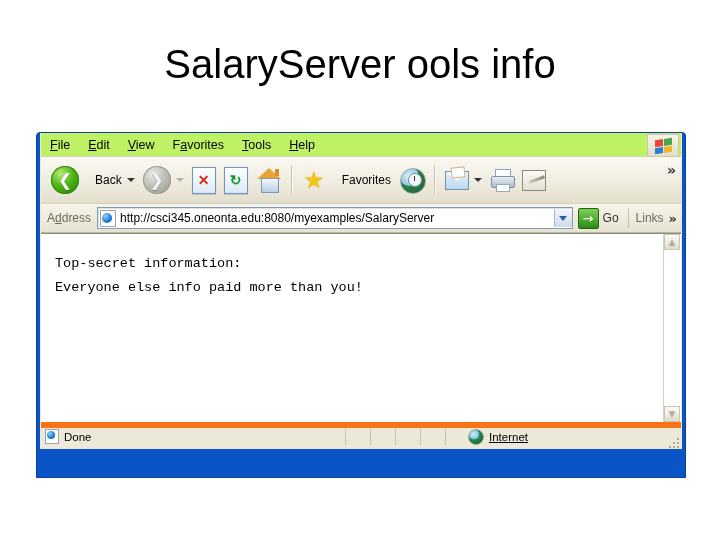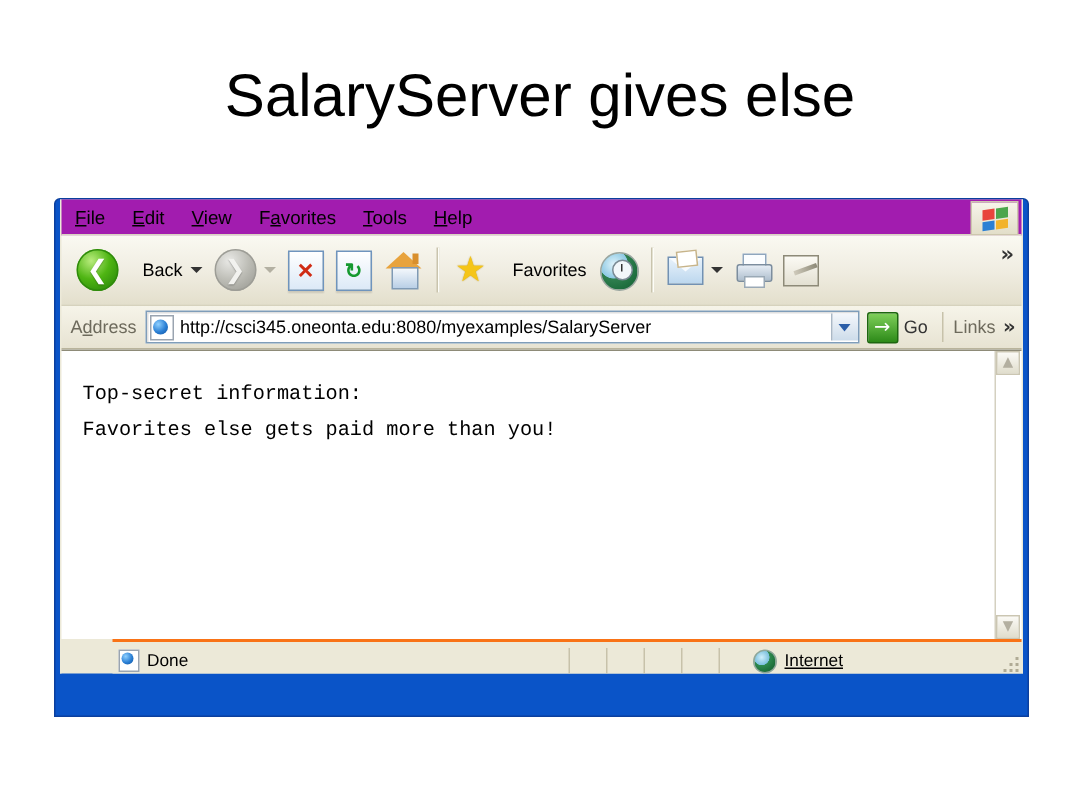--- a/index.html
+++ b/index.html
@@ -112,21 +112,21 @@
     background: #ece9d8;
     height: 316px;
     display: flex;
     flex-direction: column;
     border-left: 1px solid #ece9d8;
     border-right: 1px solid #ece9d8;
   }
   
   #menu-bar {
     height: 23px;
-    background: #a21caf;
+    background: #bef264;
     display: flex;
     align-items: center;
     border-bottom: 1px solid #d8d4c0;
     position: relative;
   }
   .menu-item {
     font-size: 12.5px;
     color: #000;
     padding: 2px 9px;
     white-space: nowrap;
@@ -420,26 +420,25 @@
     background: linear-gradient(to bottom,#fbfaf6,#e0ddcc);
     border:1px solid #cbc6b2;
     box-sizing:border-box;
     color:#b3afa0; font-size:9px; line-height:14px; text-align:center;
     font-family:"DejaVu Sans", sans-serif;
   }
   
   #status-bar {
     height: 21px;
     background: #ece9d8;
-    display: flex; align-items: flex-end;
-    border-top: 2px solid #f97316;
+    display: flex; align-items: flex-start;
+    border-top: 6px solid #f97316;
     font-size: 11.5px;
     color: #000;
     position: relative;
-    margin-left: 34px;
   }
   #status-main {
     display:flex; align-items:center;
     padding-left:4px; width:300px; flex:none;
     border-right: 1px solid #c7c2aa;
     height: 17px;
   }
   #status-doc-icon {
     width:12px; height:13px; background:#fff;
     border:1px solid #9aa4b0; position:relative; flex:none; margin-right:5px;
@@ -472,21 +471,21 @@
   }
   #grip i {
     position:absolute; width:2px; height:2px; background:#b0ab95;
   }
 </style>
 </head>
 <body>
 
 <div id="slide">
 
-  <div id="slide-title">SalaryServer gives else</div>
+  <div id="slide-title">SalaryServer ools info</div>
 
   <div id="browser-window">
 
 
     <div id="client">
 
       <div id="menu-bar">
         <div class="menu-item"><u>F</u>ile</div>
         <div class="menu-item"><u>E</u>dit</div>
         <div class="menu-item"><u>V</u>iew</div>
@@ -597,21 +596,21 @@
           <div id="go-arrow">→</div>
           <span id="go-label">Go</span>
         </div>
         <div id="links-sep"></div>
         <span id="links-label">Links</span>
         <span id="addr-chevron">»</span>
       </div>
 
       <div id="page-area">
         <div id="page-content"><span>Top-secret information:</span>
-<span>Favorites else gets paid more than you!</span></div>
+<span>Everyone else info paid more than you!</span></div>
         <div id="vscroll">
           <div class="sb-arrow">▲</div>
           <div class="sb-arrow">▼</div>
         </div>
       </div>
 
       <div id="status-bar">
         <div id="status-main">
           <div id="status-doc-icon"></div>
           <span id="status-text">Done</span>

